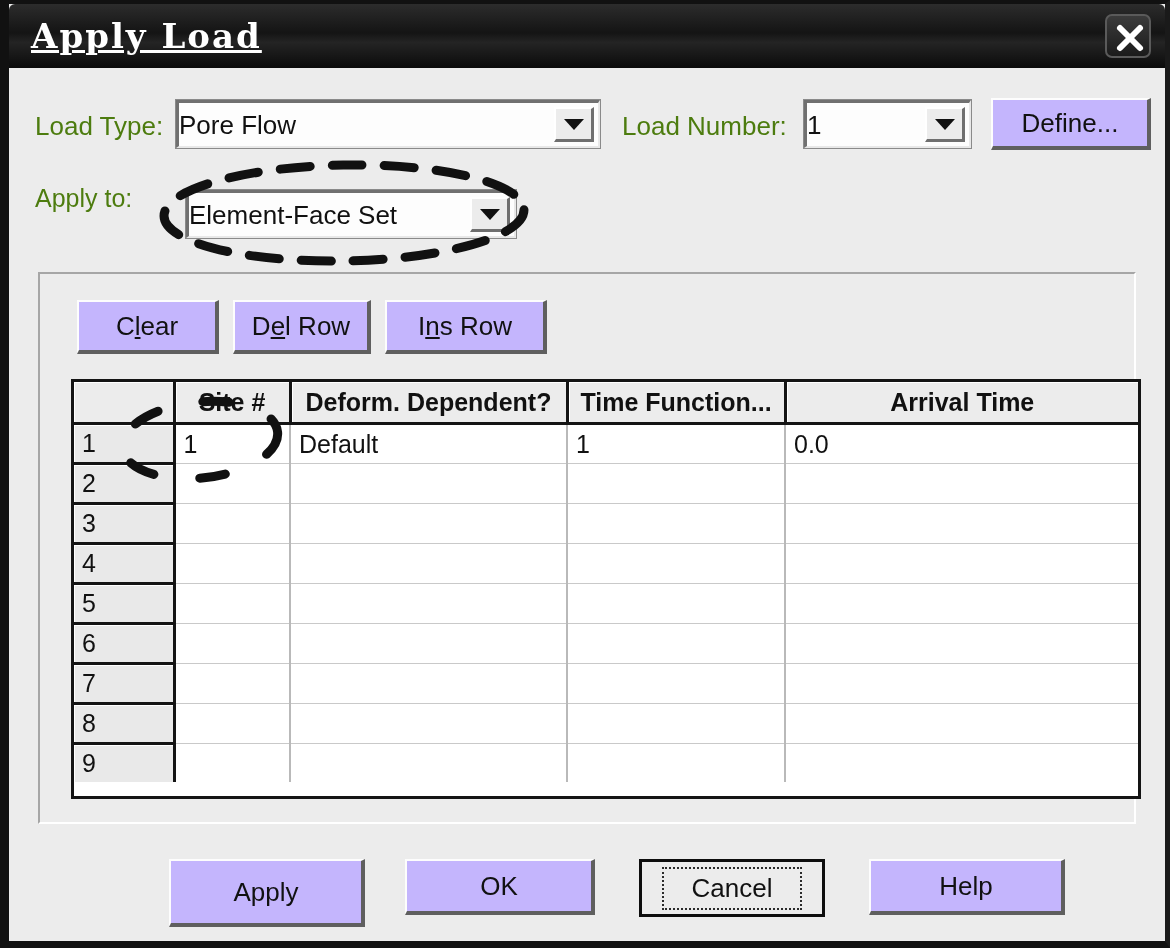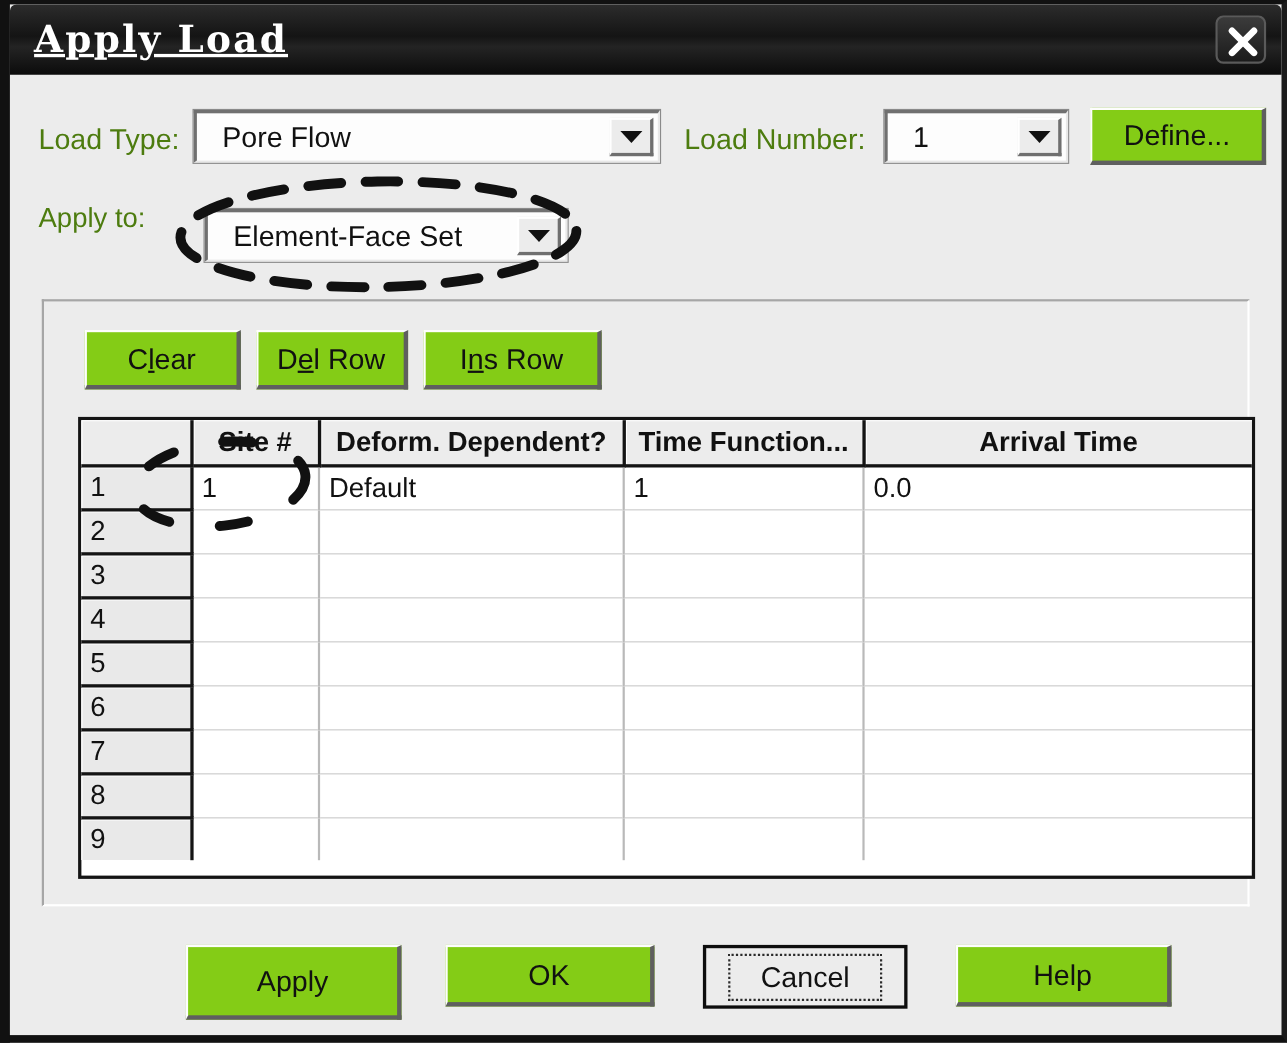--- a/index.html
+++ b/index.html
@@ -77,21 +77,21 @@
     box-sizing: border-box;
     background: #fdfdfd;
     border-top: 3px solid #707070;
     border-left: 3px solid #707070;
     border-right: 2px solid #e8e8e8;
     border-bottom: 2px solid #e8e8e8;
     outline: 1px solid #8a8a8a;
   }
   .combo .combo-value {
     position: absolute;
-    left: 23px;
+    left: 0;
     top: 50%;
     transform: translateY(-50%);
     font-size: 26px;
     color: #111;
     white-space: nowrap;
   }
   .combo .combo-arrow {
     position: absolute;
     right: 4px;
     top: 4px;
@@ -113,21 +113,21 @@
     margin-top: -5px;
     border-left: 10px solid transparent;
     border-right: 10px solid transparent;
     border-top: 11px solid #111;
   }
 
   
   .btn {
     position: absolute;
     box-sizing: border-box;
-    background: #84cc16;
+    background: #c4b5fd;
     border-top: 2px solid #fdfdfd;
     border-left: 2px solid #fdfdfd;
     border-right: 4px solid #5f5f5f;
     border-bottom: 4px solid #5f5f5f;
     font-size: 26px;
     color: #111;
     display: flex;
     align-items: center;
     justify-content: center;
     white-space: nowrap;

